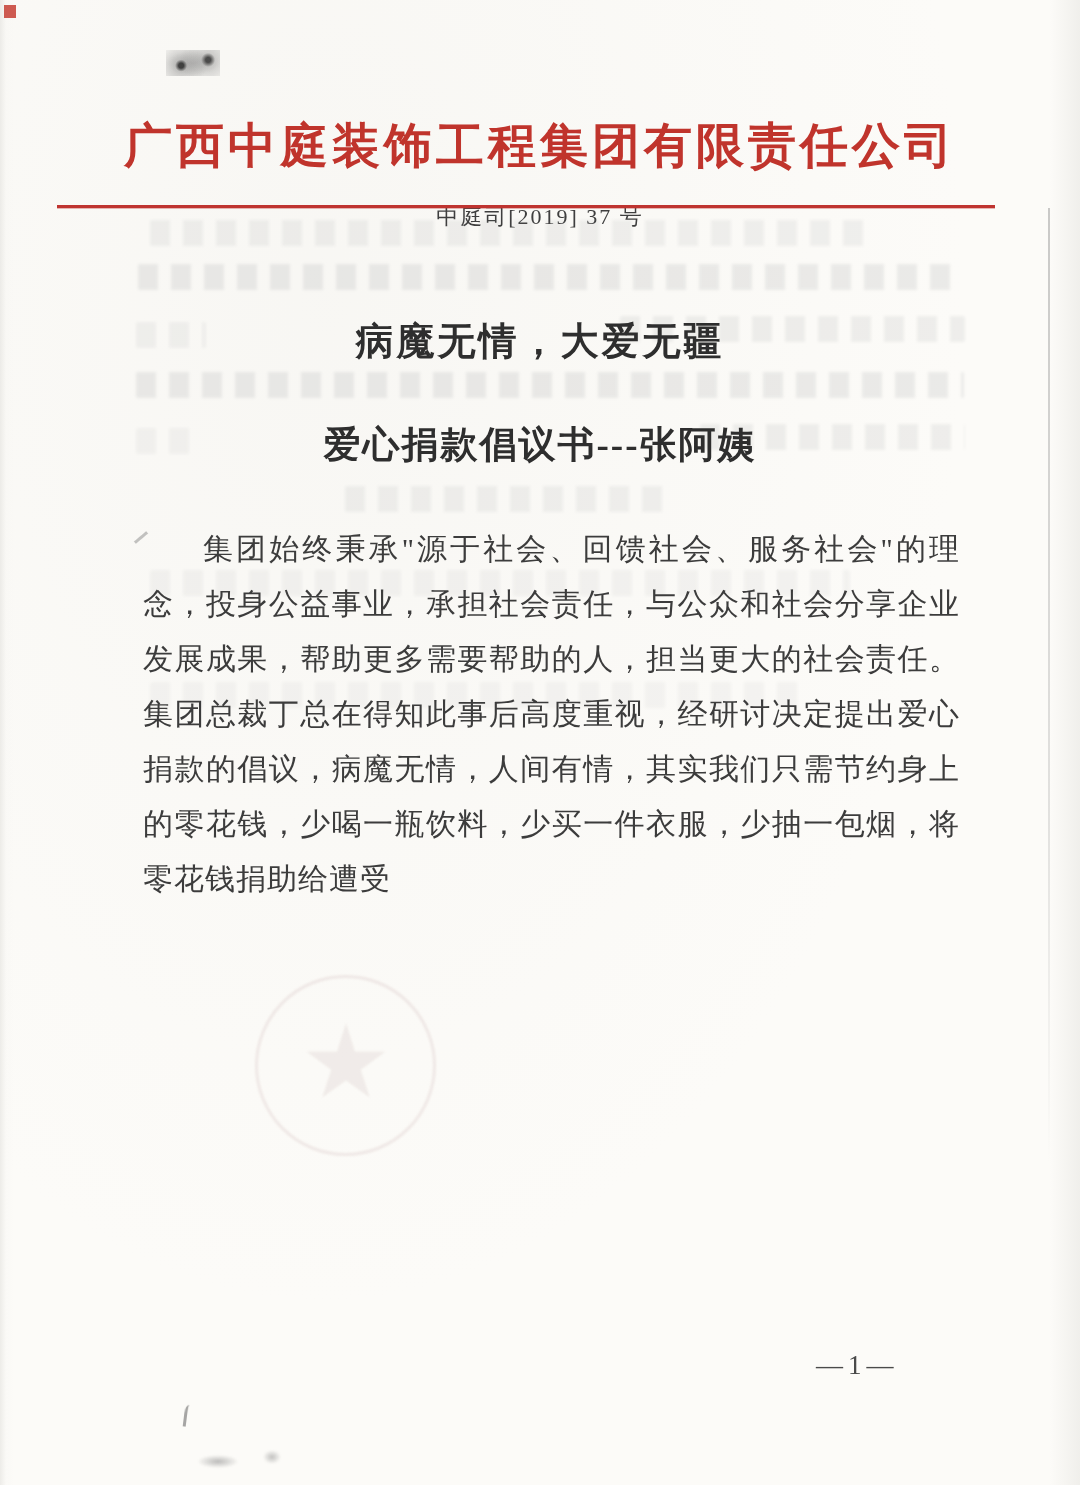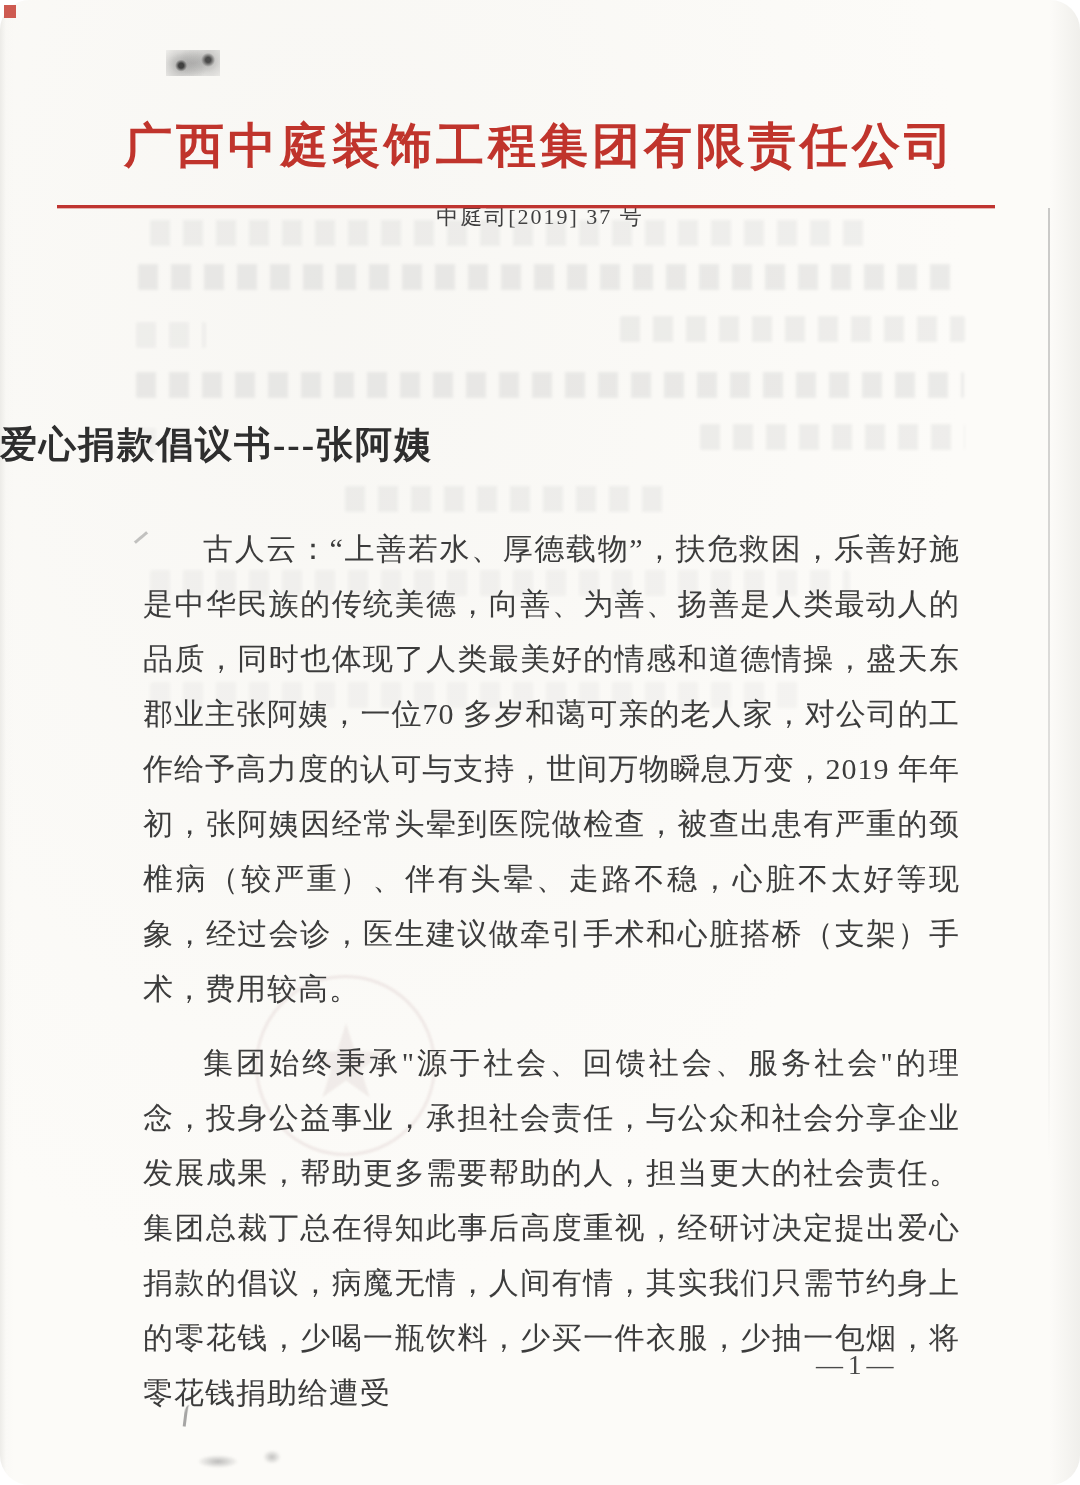--- a/index.html
+++ b/index.html
@@ -8,21 +8,20 @@
     background:#ffffff;
     font-family:"Liberation Serif","DejaVu Serif",serif;
   }
   .page{
     position:absolute;inset:0;
     background:
       linear-gradient(90deg, rgba(225,224,220,.55) 0px, rgba(245,244,241,.25) 6px, rgba(0,0,0,0) 14px),
       linear-gradient(270deg, rgba(232,231,227,.6) 0px, rgba(0,0,0,0) 30px),
       radial-gradient(ellipse at 30% 20%, rgba(240,239,235,.35), rgba(0,0,0,0) 60%),
       #fcfbf8;
-    border-radius: 30px;
   }
   
   .company{
     position:absolute;top:116px;left:0;width:100%;
     text-align:center;color:#c0342c;font-weight:bold;
     font-size:48px;letter-spacing:4px;line-height:60px;
   }
   .docnum{
     position:absolute;top:179px;left:0;width:100%;
     text-align:center;color:#3f3f3f;font-size:22px;letter-spacing:2px;margin-top:23px;
@@ -30,21 +29,21 @@
   .red-rule{
     position:absolute;top:205px;left:57px;width:938px;height:3px;
     background:#bf3430;box-shadow:0 1px 0 rgba(191,52,48,.35);
   }
   
   .title1{
     position:absolute;top:316px;left:0;width:100%;text-align:center;
     color:#2e2e2e;font-weight:bold;font-size:38px;letter-spacing:3px;
   }
   .title2{
-    position:absolute;top:420px;left:0;width:100%;text-align:left;
+    position:absolute;top:420px;left:0;width:100%;text-align:center;
     color:#2e2e2e;font-weight:bold;font-size:37px;letter-spacing:2px;
   }
   
   .bodytext{
     position:absolute;left:143px;top:521px;width:817px;
     font-size:30px;line-height:55px;color:#3c3c3c;
     text-align:justify;letter-spacing:1px;
   }
   .bodytext p{margin:0;text-indent:2em;}
   .bodytext p + p{margin-top:19px;}
@@ -121,30 +120,30 @@
   <div class="ghost" style="left:138px;top:264px;width:820px;opacity:.20"></div>
   <div class="ghost" style="left:620px;top:316px;width:345px;opacity:.16"></div>
   <div class="ghost" style="left:136px;top:322px;width:70px;opacity:.12"></div>
   <div class="ghost" style="left:136px;top:372px;width:828px;opacity:.20"></div>
   <div class="ghost" style="left:700px;top:424px;width:265px;opacity:.16"></div>
   <div class="ghost" style="left:136px;top:428px;width:60px;opacity:.10"></div>
   <div class="ghost" style="left:345px;top:486px;width:330px;opacity:.14"></div>
   <div class="ghost" style="left:150px;top:570px;width:700px;opacity:.10"></div>
   <div class="ghost" style="left:150px;top:682px;width:650px;opacity:.09"></div>
 
+  <div class="title1">病魔无情，大爱无疆</div>
   <div class="title2">爱心捐款倡议书---张阿姨</div>
 
   <div class="stamp-ghost">
     <div class="stamp-star"></div>
   </div>
 
   <div class="check-mark"></div>
 
   <div class="bodytext">
-    <p>古人云：“上善若水、厚德载物”，扶危救困，乐善好施是中华民族的传统美德，向善、为善、扬善是人类最动人的品质，同时也体现了人类最美好的情感和道德情操，盛天东郡业主张阿姨，一位70 多岁和蔼可亲的老人家，对公司的工作给予高力度的认可与支持，世间万物瞬息万变，2019 年年初，张阿姨因经常头晕到医院做检查，被查出患有严重的颈椎病（较严重）、伴有头晕、走路不稳，心脏不太好等现象，经过会诊，医生建议做牵引手术和心脏搭桥（支架）手术，费用较高。</p>
     <p>集团始终秉承"源于社会、回馈社会、服务社会"的理念，投身公益事业，承担社会责任，与公众和社会分享企业发展成果，帮助更多需要帮助的人，担当更大的社会责任。集团总裁丁总在得知此事后高度重视，经研讨决定提出爱心捐款的倡议，病魔无情，人间有情，其实我们只需节约身上的零花钱，少喝一瓶饮料，少买一件衣服，少抽一包烟，将零花钱捐助给遭受</p>
   </div>
 
   <div class="pagenum">—1—</div>
 
   <div class="mark-squiggle"></div>
   <div class="smudge-b1"></div>
   <div class="smudge-b2"></div>
   <div class="edge-line"></div>
 

